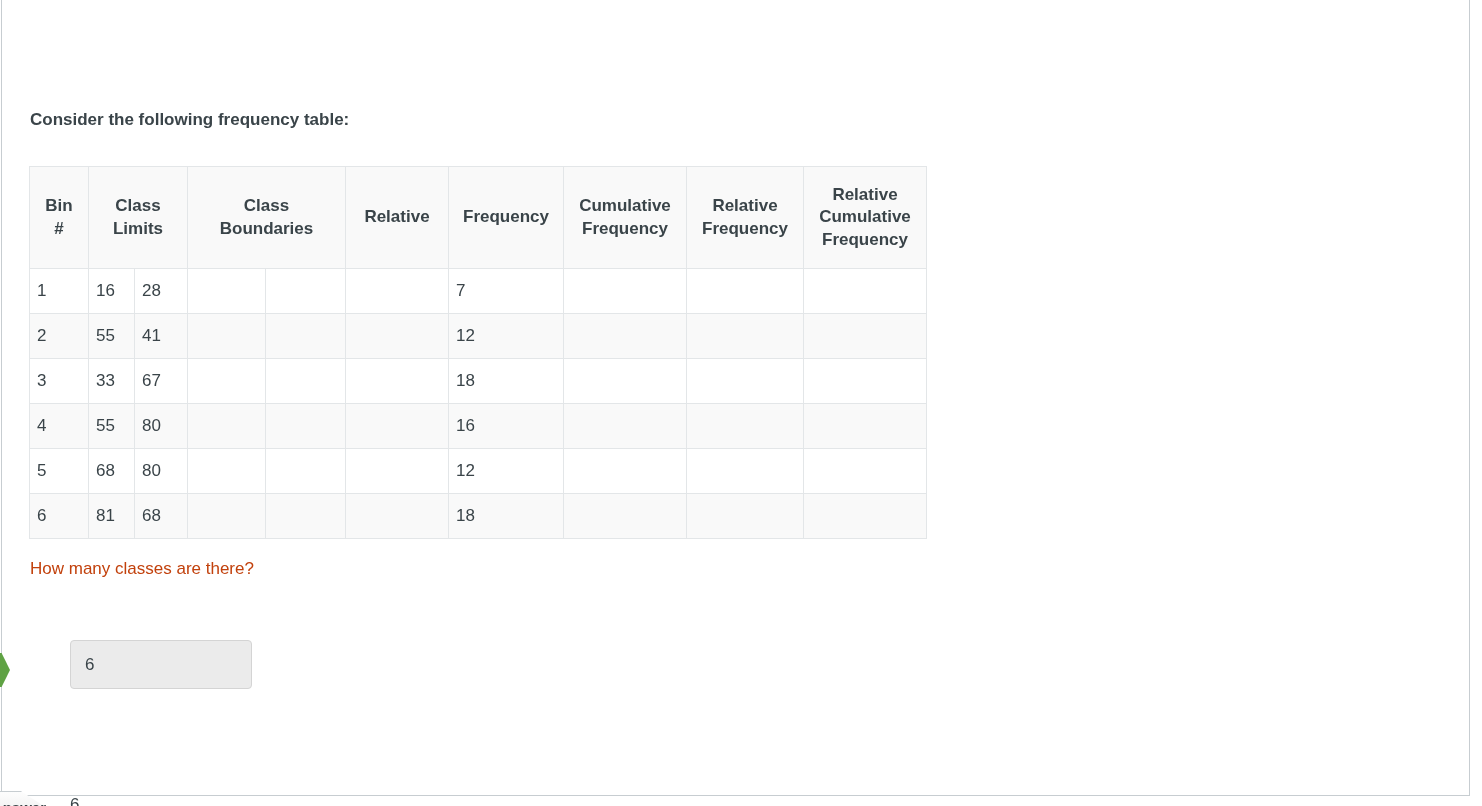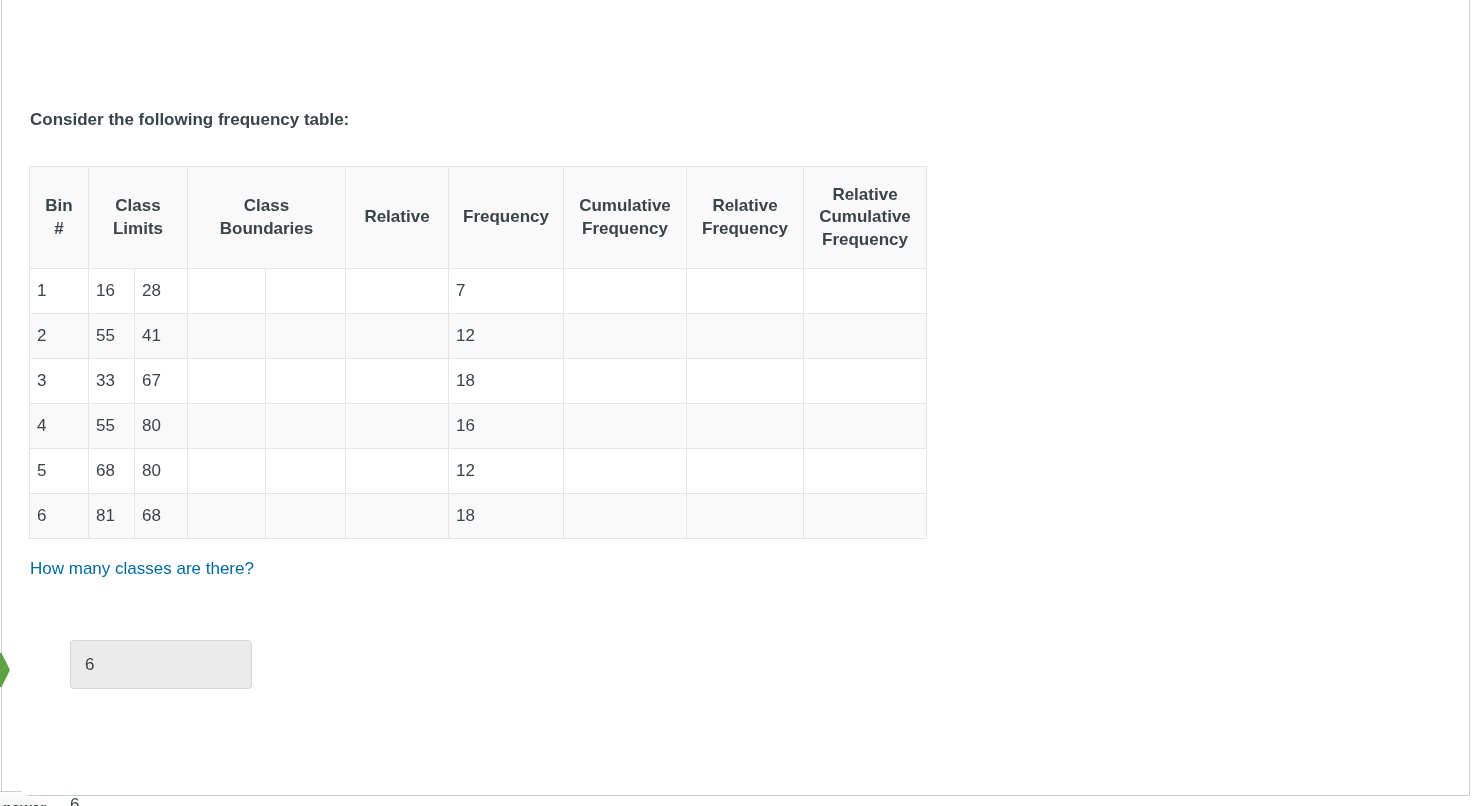--- a/index.html
+++ b/index.html
@@ -125,21 +125,21 @@
   .c-cfreq    { width: 123px; }
   .c-rfreq    { width: 117px; }
   .c-rcfreq   { width: 123px; }
 
   
   .prompt-text {
     position: absolute;
     left: 28px;
     top: 494px;
     font-size: 17px;
-    color: #0369a1;
+    color: #c2410c;
     white-space: nowrap;
   }
 
   
   .answer-row {
     position: absolute;
     left: 0;
     top: 575px;
     width: 100%;
     height: 76px;

